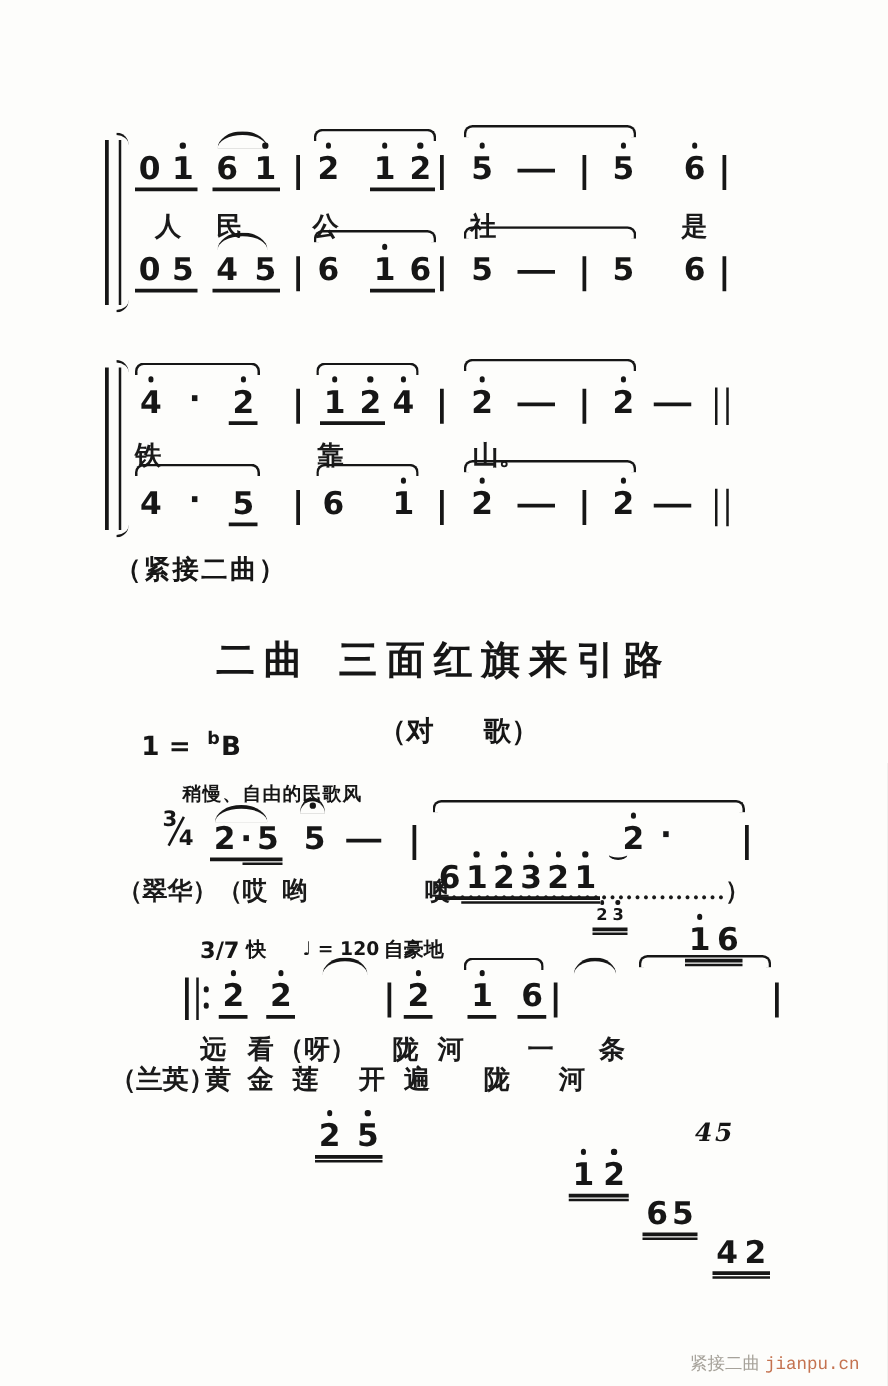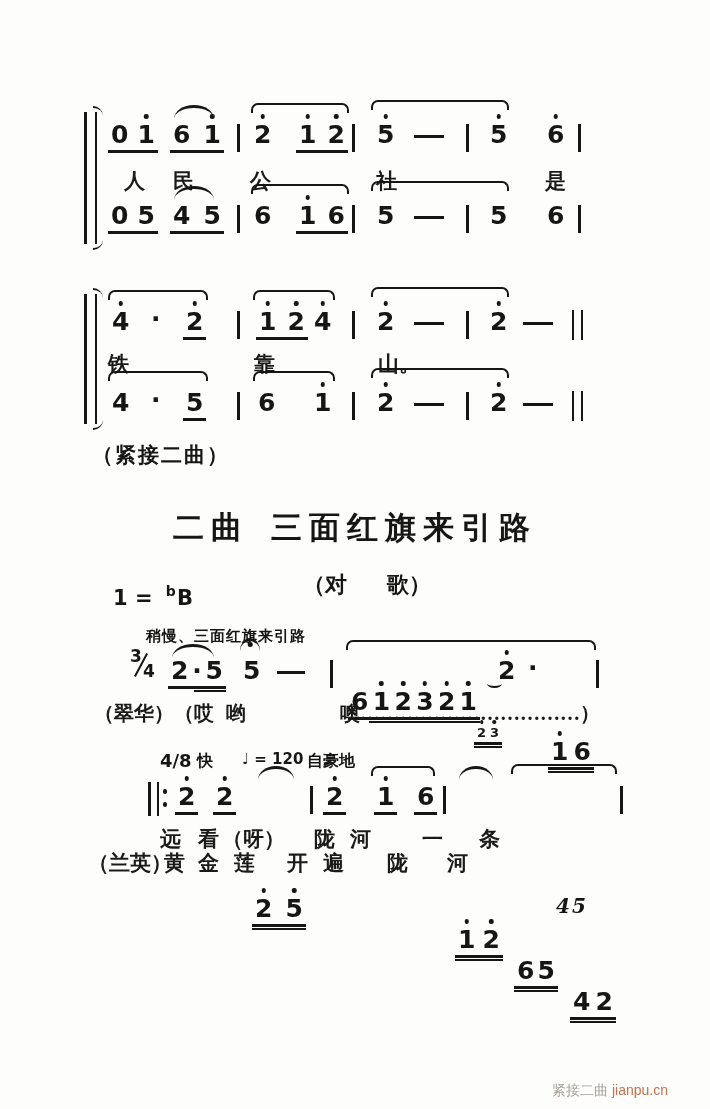--- a/index.html
+++ b/index.html
@@ -61,21 +61,21 @@
   .meter .mn{position:absolute;left:0;top:-2px;font:bold 17px/1 "DejaVu Sans",sans-serif;}
   .meter .md{position:absolute;left:13px;top:13px;font:bold 17px/1 "DejaVu Sans",sans-serif;}
   .meter .ms{position:absolute;left:3px;top:2px;width:16px;height:24px;}
   .meter .ms::before{content:"";position:absolute;left:7px;top:0;width:2px;height:26px;
                      background:#161616;transform:rotate(28deg);}
   .t2{position:absolute;font:bold 18px/1 "DejaVu Sans",sans-serif;white-space:nowrap;}
   .t2c{position:absolute;font:bold 16px/1 "Liberation Serif",serif;white-space:nowrap;}
   .pageno{position:absolute;font:italic bold 20px/1 "DejaVu Serif",serif;letter-spacing:2px;}
   .wm{position:absolute;font:14px/1 "Liberation Sans",sans-serif;white-space:nowrap;}
   .wm .site{color:#a6a29a;}
-  .wm .dom{color:#c4724f;margin-left:4px;}
+  .wm .dom{color:#c4724f;margin-left:4px;font-family:Liberation Mono, monospace;}
   .augdot{position:absolute;font:bold 25px/1 "DejaVu Sans",sans-serif;}
 </style>
 </head>
 <body>
 
 <div class="page">
 
   <div class="sbrk" style="left:84px;top:112px;height:132px"></div>
 
   <div class="grp u1" style="left:108px;top:122px;width:44px">
@@ -185,21 +185,21 @@
 
   <div class="keyrow" style="left:113px;top:584px">
     <span>1</span>
     <span>=</span>
     <span class="flat">b</span><span>B</span>
   </div>
   <div class="subtitle" style="left:303px;top:574px">
     <span>（对</span><span class="gap"></span><span>歌）</span>
   </div>
 
-  <span class="tempo" style="left:146px;top:627px">稍慢、三面红旗来引路</span>
+  <span class="tempo" style="left:146px;top:627px">稍慢、自由的民歌风</span>
 
   <div class="meter" style="left:130px;top:650px">
     <span class="mn">3</span>
     <span class="ms"></span>
     <span class="md">4</span>
   </div>
 
   <div class="arc" style="left:172px;top:644px;width:42px"></div>
   <div class="grp u2r" style="left:168px;top:658px;width:52px">
     <span class="n">2</span>
@@ -230,21 +230,21 @@
   <div class="grp u2" style="left:548px;top:658px;width:40px">
     <span class="n hi">1</span>
     <span class="n">6</span>
   </div>
   <div class="bar" style="left:596px;top:660px"></div>
 
   <span class="lyr small-lyr" style="left:94px;top:702px">（翠华）（哎</span>
   <span class="lyr small-lyr" style="left:226px;top:702px">哟</span>
   <span class="lyr small-lyr" style="left:340px;top:702px">噢……………………………）</span>
 
-  <span class="t2" style="left:160px;top:752px">4/8</span>
+  <span class="t2" style="left:160px;top:752px">3/7</span>
   <span class="t2c" style="left:197px;top:753px">快</span>
   <span class="t2" style="left:242px;top:752px;font-size:15px">♩ = 120</span>
   <span class="t2c" style="left:307px;top:753px">自豪地</span>
 
   <div class="rep" style="left:148px;top:782px"></div>
   <span class="note n hi selfu" style="left:175px;top:784px">2</span>
   <span class="note n hi selfu" style="left:213px;top:784px">2</span>
   <div class="arc" style="left:258px;top:766px;width:36px"></div>
   <div class="grp u2" style="left:252px;top:784px;width:48px">
     <span class="n hi">2</span>

